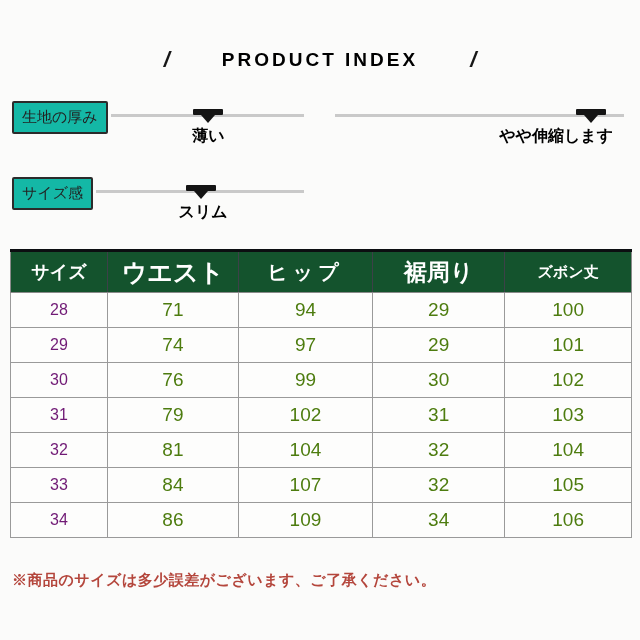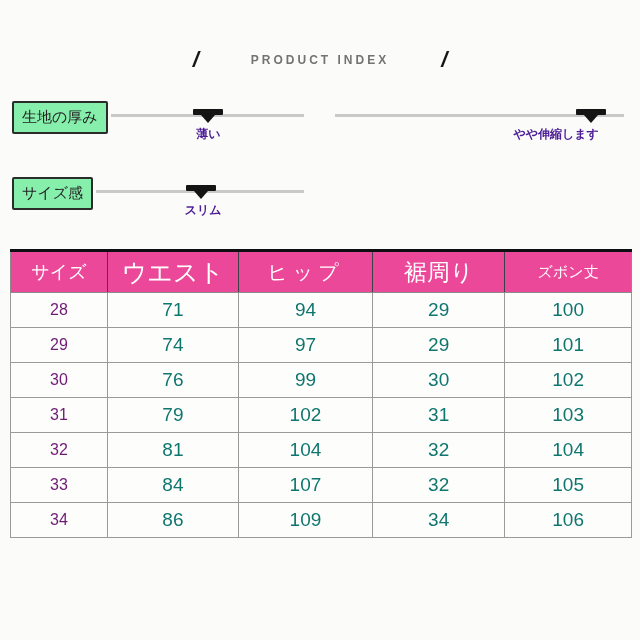--- a/index.html
+++ b/index.html
@@ -3,57 +3,57 @@
 <meta charset="utf-8">
 <style>
   html,body { margin:0; padding:0; }
   .page {
     width:640px; height:640px; background:#fbfbfa; overflow:hidden;
     font-family:"Liberation Sans", sans-serif; position:relative; box-sizing:border-box;
   }
   
   .title-row { display:flex; justify-content:center; align-items:center; gap:52px; padding-top:47px; }
   .slash { font-size:22px; font-weight:bold; font-style:italic; color:#161616; }
-  .title { font-size:12px; font-weight:bold; letter-spacing:3px; color:#737373; margin:0; }
+  .title { font-size:19px; font-weight:bold; letter-spacing:3px; color:#000000; margin:0; }
   
   .attributes {
     display:grid; grid-template-columns:1fr 1fr; column-gap:26px; row-gap:26px;
     margin:28px 14px 0 12px;
   }
   .attr-group { display:flex; align-items:flex-start; }
   .attr-label-box {
-    border:2px solid #2b2b2b; border-radius:2px; background:#86efac;
+    border:2px solid #2b2b2b; border-radius:2px; background:#14b8a6;
     padding:5px 8px; font-size:15px; color:#222; white-space:nowrap; flex:0 0 auto;font-family:Liberation Mono, monospace;
   }
   .attr-track { position:relative; flex:1 1 auto; height:50px; margin-left:3px; min-width:0; }
   .track-line { position:absolute; left:0; right:2px; top:13px; height:3px; background:#c9c9c9; }
   .marker { position:absolute; top:8px; transform:translateX(-50%); }
   .marker-bar { width:30px; height:6px; background:#141414; border-radius:1px; }
   .marker-tri {
     width:0; height:0; margin:0 auto;
     border-left:7px solid transparent; border-right:7px solid transparent; border-top:8px solid #141414;
   }
   .marker-label {
     position:absolute; top:25px; transform:translateX(-50%);
-    font-size:12px; font-weight:bold; color:#4c1d95; white-space:nowrap;
+    font-size:16px; font-weight:bold; color:#000000; white-space:nowrap;
   }
   
   .size-table {
     border-collapse:collapse; table-layout:fixed;
     width:622px; margin:22px 0 0 10px;
     border:1px solid #8a8a8a;
   }
   .size-table th {
-    background:#ec4899; color:#ffffff; font-weight:normal;
+    background:#14532d; color:#ffffff; font-weight:bold;
     height:38px; text-align:center; vertical-align:middle;
     border-left:1px solid #3c4148; border-top:3px solid #0c0e11; border-bottom:1px solid #8a8a8a;
   }
   .size-table th:first-child { border-left:none; }
   .size-table td {
-    background:#fdfdfc; color:#0f766e;
+    background:#fdfdfc; color:#4d7c0f;
     height:32px; text-align:center; vertical-align:middle;
     border:1px solid #9a9a9a; font-size:19px;
   }
   .size-table td.col-0 { font-size:16px; color:#701a75; }
   .th-0 { font-size:18px; }
   .th-1 { font-size:25px; }
   .th-2 { font-size:20px; letter-spacing:5px; }
   .th-3 { font-size:23px;margin-top:23px; }
   .th-4 { font-size:15px; }
   
@@ -170,14 +170,15 @@
         <tr>
           <td class="col-0">34</td>
           <td class="col-1">86</td>
           <td class="col-2">109</td>
           <td class="col-3">34</td>
           <td class="col-4">106</td>
         </tr>
       </tbody>
   </table>
 
+  <div class="footer-note">※商品のサイズは多少誤差がございます、ご了承ください。</div>
 
 </div>
 
 </body></html>

